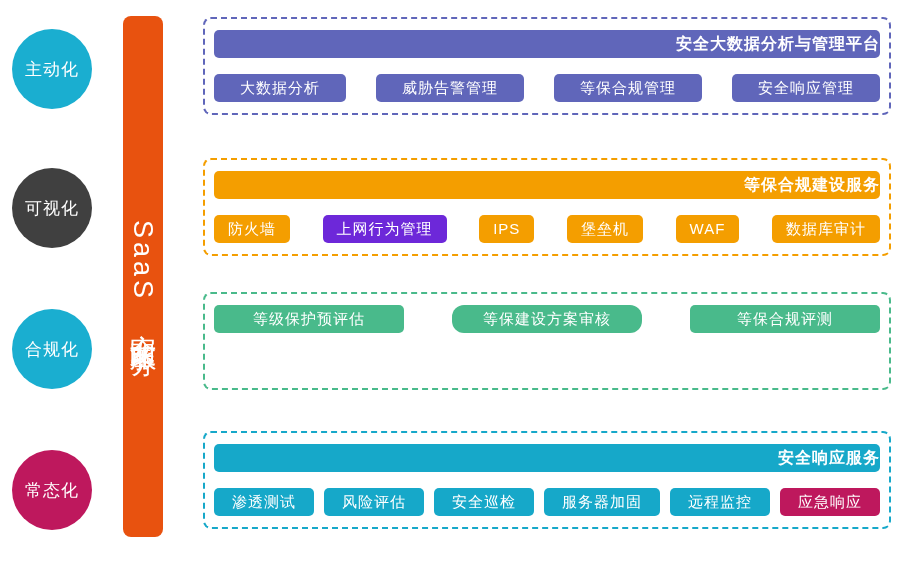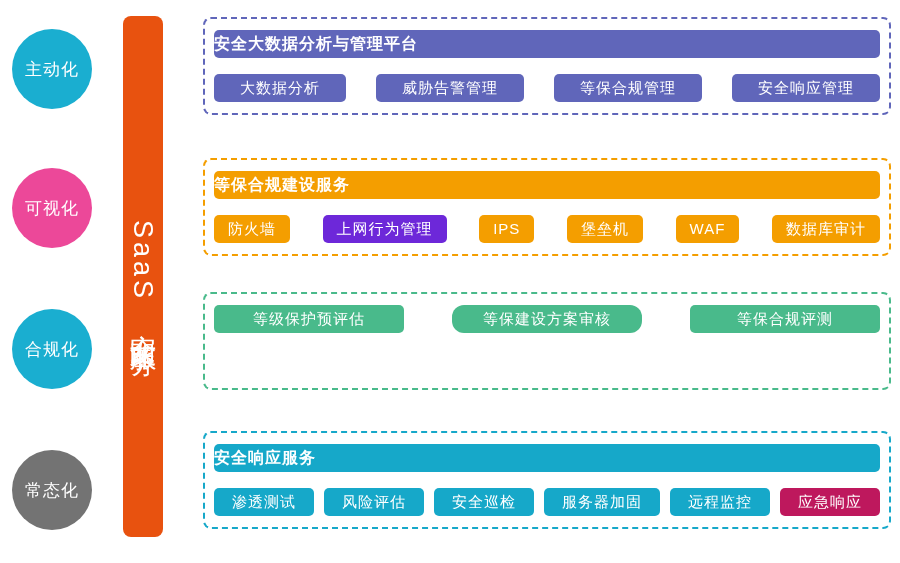--- a/index.html
+++ b/index.html
@@ -60,21 +60,21 @@
   .section-0{top:17px;}
   .section-1{top:158px;}
   .section-2{top:292px;}
   .section-3{top:431px;}
   .section-title{
     height:28px;line-height:28px;
     border-radius:5px;
     color:#ffffff;
     font-size:16px;
     font-weight:600;
-    text-align:left;
+    text-align:right;
     letter-spacing:1px;
   }
   .items-row{
     display:flex;
     justify-content:space-between;
     align-items:center;
   }
   .pill{
     height:28px;line-height:28px;
     border-radius:5px;
@@ -89,23 +89,23 @@
   .section-1 .pill{padding:0 14px;}
   .section-2 .pill{min-width:190px;padding:0 10px;box-sizing:border-box;}
   .section-3 .pill{padding:0 18px;}
 </style>
 </head>
 <body>
 
 <div class="canvas">
 
   <div class="badge badge-0" style="background: rgb(26, 174, 208);">主动化</div>
-  <div class="badge badge-1" style="background: #ec4899;">可视化</div>
+  <div class="badge badge-1" style="background: #404040;">可视化</div>
   <div class="badge badge-2" style="background: rgb(26, 174, 208);">合规化</div>
-  <div class="badge badge-3" style="background: #737373; text-align: right;">常态化</div>
+  <div class="badge badge-3" style="background: #be185d; text-align: right;">常态化</div>
 
   <div class="saas-bar" style="background: rgb(232, 82, 15);">
     <span class="saas-bar-label">SaaS 安全即服务</span>
   </div>
 
   <div class="section section-0" style="border-color: rgb(96, 102, 186);">
     <div class="section-title" style="background: rgb(96, 102, 186);">安全大数据分析与管理平台</div>
     <div class="items-row">
         <div class="pill" style="background: rgb(96, 102, 186);">大数据分析</div>
         <div class="pill" style="background: rgb(96, 102, 186);">威胁告警管理</div>

